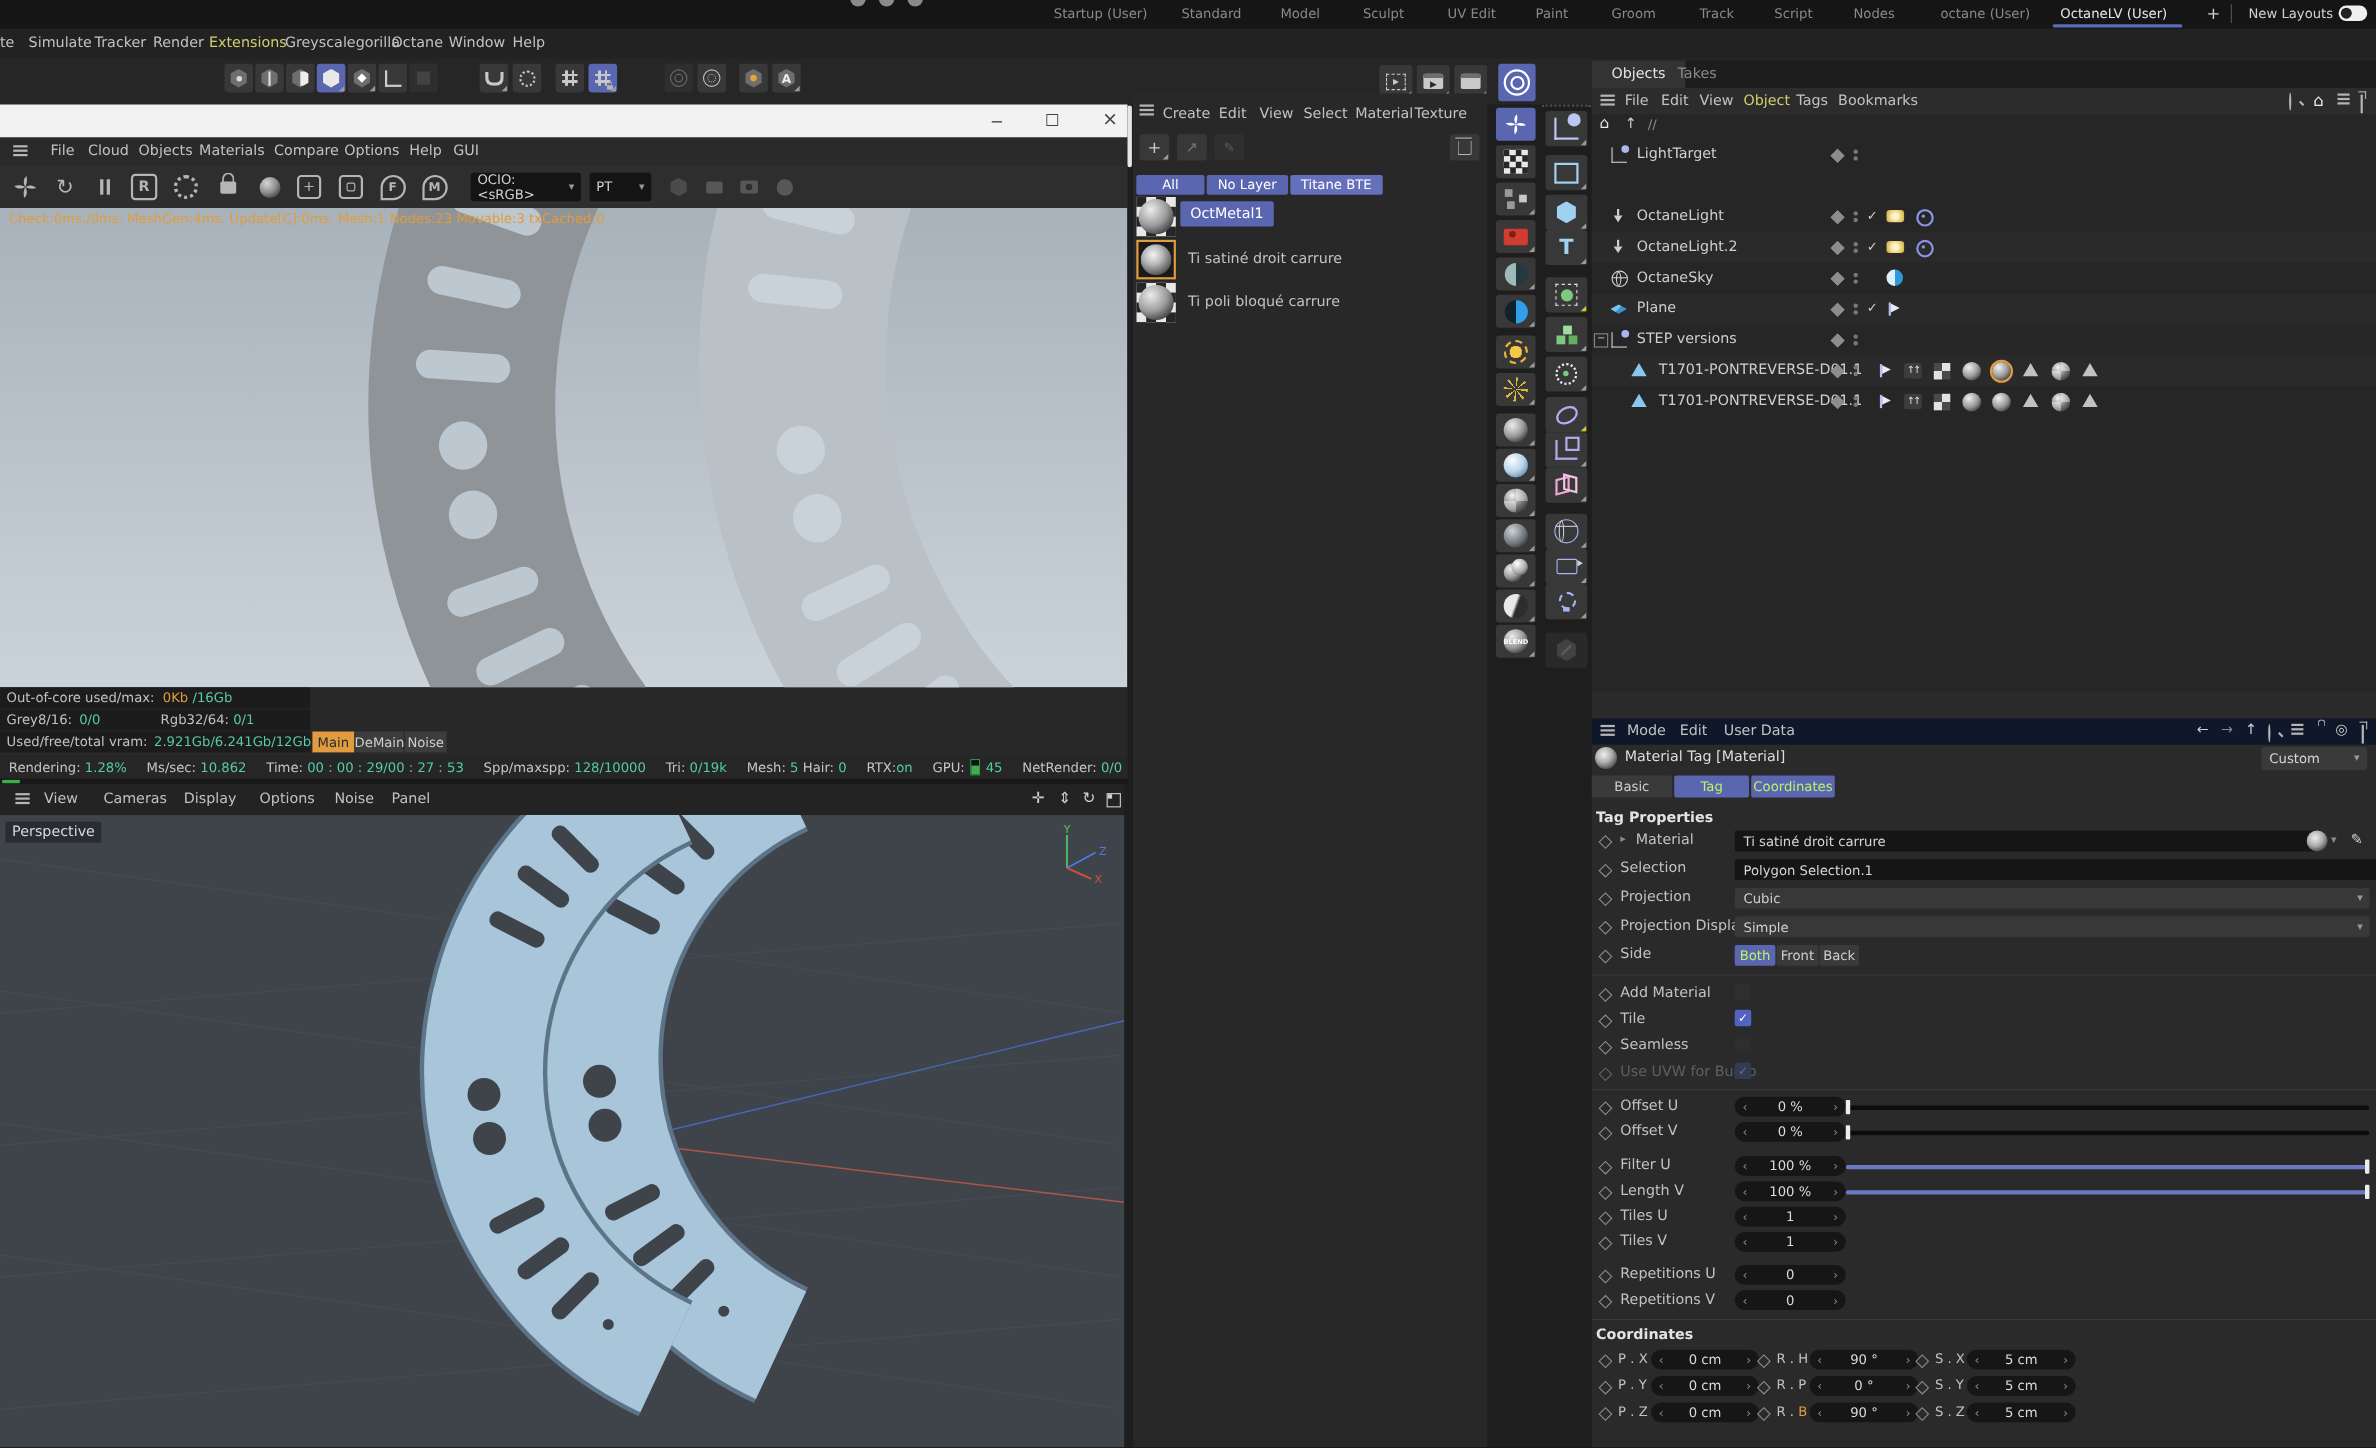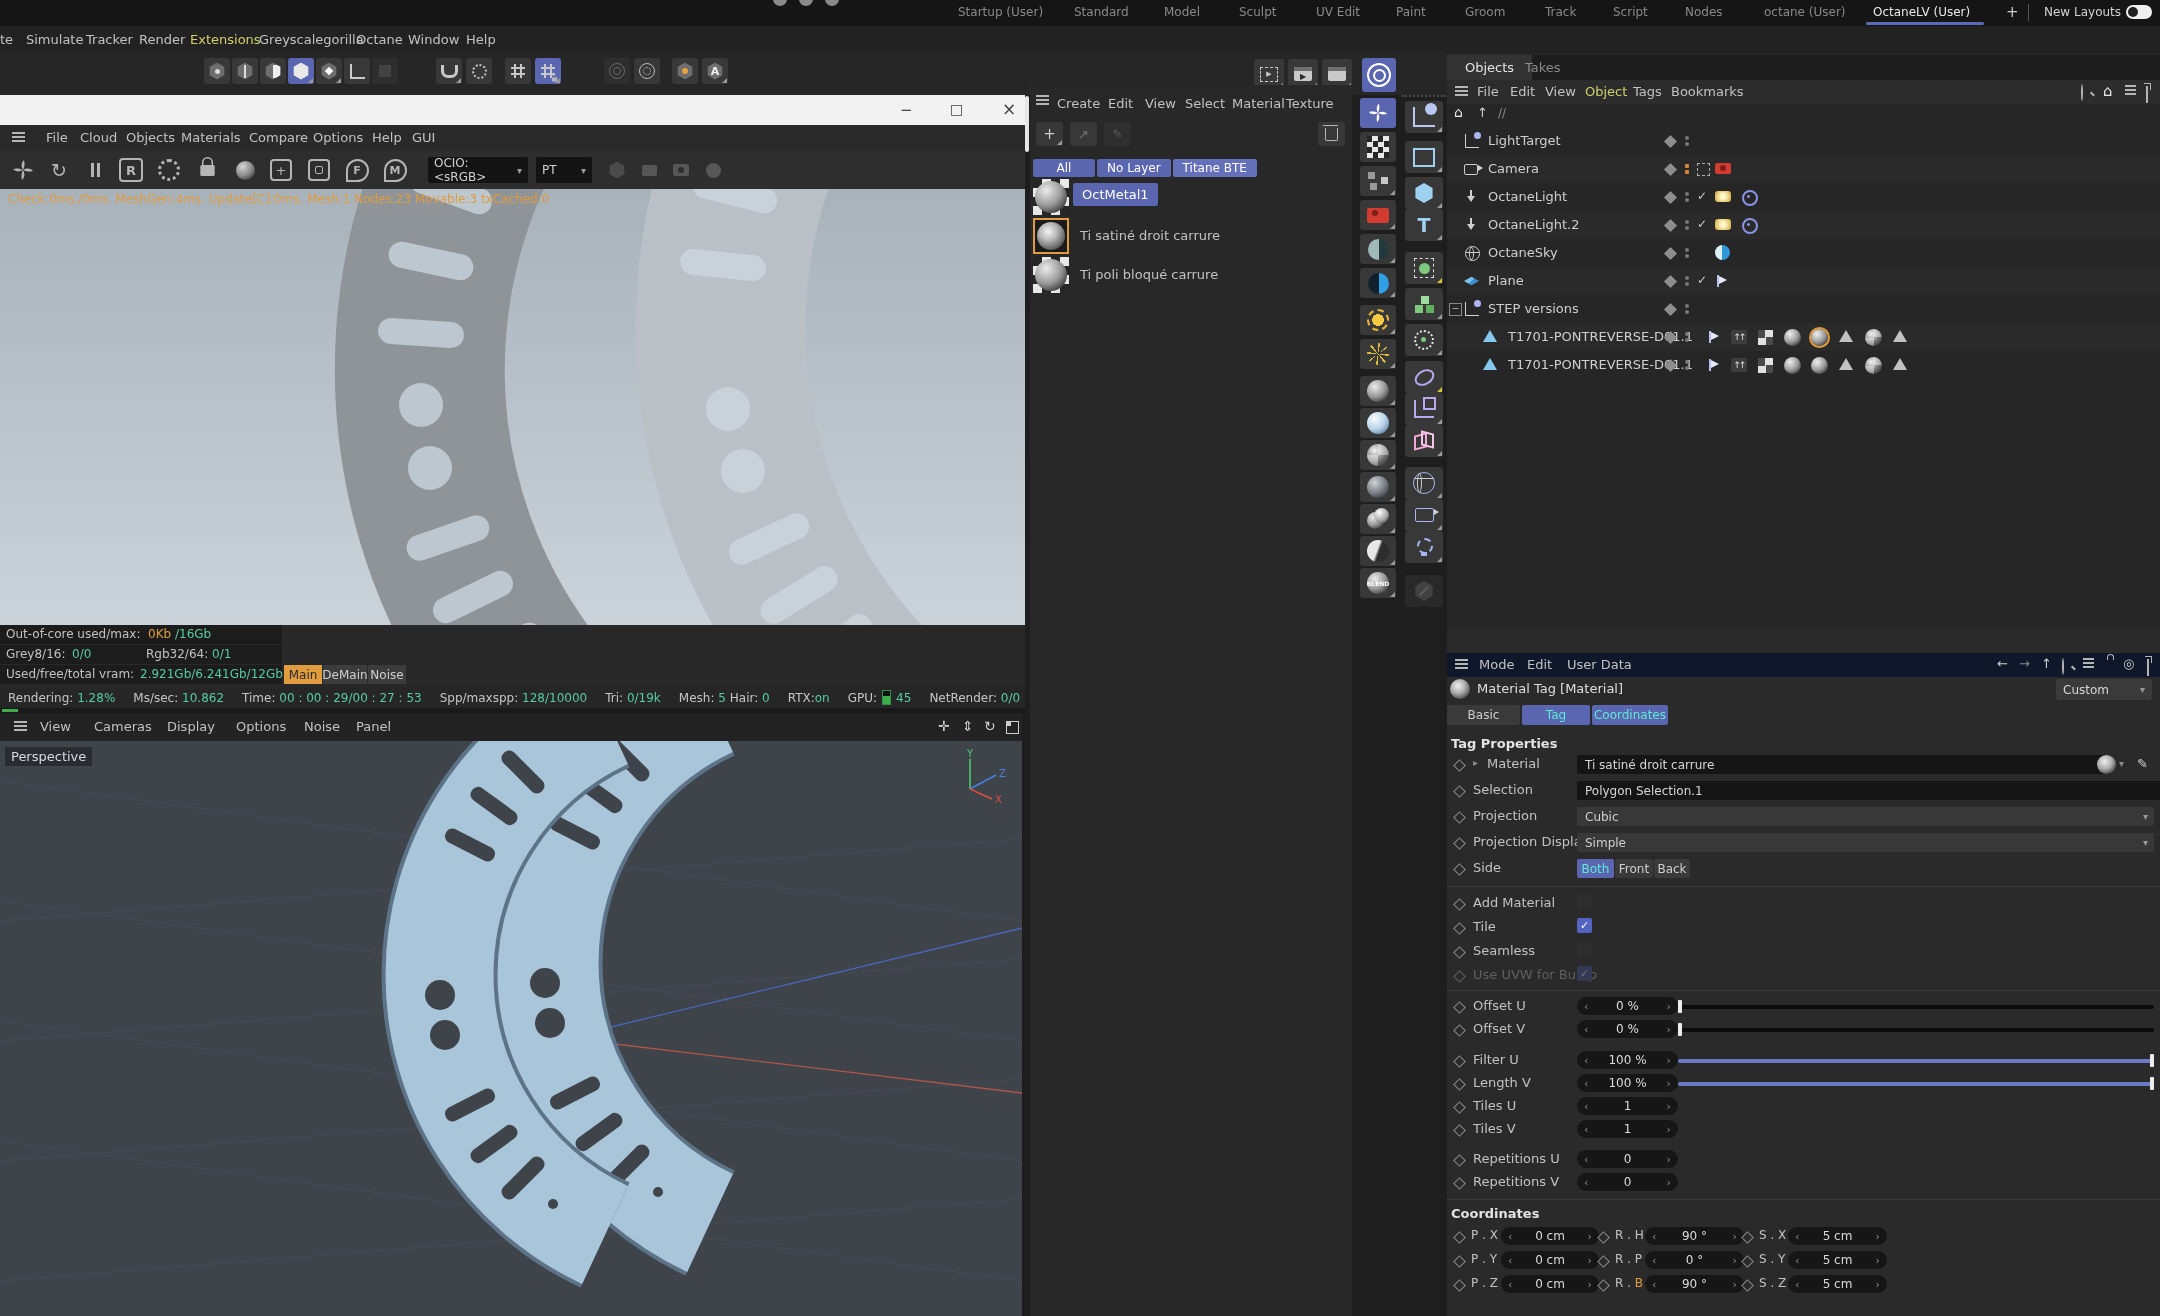--- a/index.html
+++ b/index.html
@@ -81,21 +81,21 @@
   .circs i{width:6px;height:6px;border:1.5px solid #bbb;border-radius:50%;}
   .clap{position:relative;width:18px;height:14px;background:#c9c9c9;border-radius:2px;color:#2a2a2a;font-size:8px;display:flex;align-items:flex-end;justify-content:center;}
   .clap::before{content:"";position:absolute;left:0;right:0;top:0;height:4px;background:#6e6e6e;border-radius:2px 2px 0 0;}
   .rrg{width:16px;height:13px;border:1.5px dashed #c9c9c9;color:#c9c9c9;font-size:7px;display:flex;align-items:center;justify-content:center;}
   .olog{width:20px;height:20px;border:2.5px solid #fff;border-radius:50%;display:flex;align-items:center;justify-content:center;}
   .olog i{width:9px;height:9px;border:2px solid #fff;border-radius:50%;}
   .menu-item{cursor:default;}
   .vtabs{position:absolute;display:flex;gap:2px;}
   .ltab{background:#5a66b0;color:#fff;font-size:12px;padding:2px 10px;border-radius:2px;}
   .sec{position:absolute;height:20px;display:flex;align-items:center;justify-content:center;font-size:12px;border-radius:2px;background:#3a3a3a;color:#cfcfcf;}
-  .sec.on{background:#5a66b0;color:#5eead4;}
+  .sec.on{background:#5a66b0;color:#bef264;}
   .treerow{position:absolute;left:0;width:713px;height:28px;}
   .treerow.alt{background:#2a2a2a;}
   .tname{position:absolute;top:6px;font-size:13px;color:#cfcfcf;white-space:nowrap;}
   .ticon{position:absolute;top:7px;}
   svg{display:block;}
 </style>
 </head>
 <body>
 
 <div id="root">
@@ -614,33 +614,20 @@
     <div class="p" style="left:0;top:72px;width:713px;height:260px;">
       <div class="treerow" style="top:0;">
         <span class="ticon nullic" style="left:18px;">
             <i></i>
           </span>
         <span class="tname" style="left:41px;">LightTarget</span>
         <span class="dia f p" style="left:219px;top:10px;"></span>
         <span class="dots p" style="left:238px;top:7px;">
             <i></i>
             <i></i>
-          </span>
-      </div>
-      <div class="treerow alt" style="top:28px;">
-        <span class="ticon camoic" style="left:17px;top:9px;"></span>
-        <span class="tname" style="left:41px;">Camera</span>
-        <span class="dia f p" style="left:219px;top:10px;"></span>
-        <span class="dots org p" style="left:238px;top:7px;">
-            <i></i>
-            <i></i>
-          </span>
-        <span class="p" style="left:250px;top:8px;width:11px;height:11px;border:1.2px dashed #aaa;"></span>
-        <span class="tag" style="left:268px;top:8px;">
-            <span class="camtag"></span>
           </span>
       </div>
       <div class="treerow" style="top:56px;">
         <span class="ticon lightic" style="left:18px;">
             <i></i>
             <b></b>
           </span>
         <span class="tname" style="left:41px;">OctaneLight</span>
         <span class="dia f p" style="left:219px;top:10px;"></span>
         <span class="dots p" style="left:238px;top:7px;">

